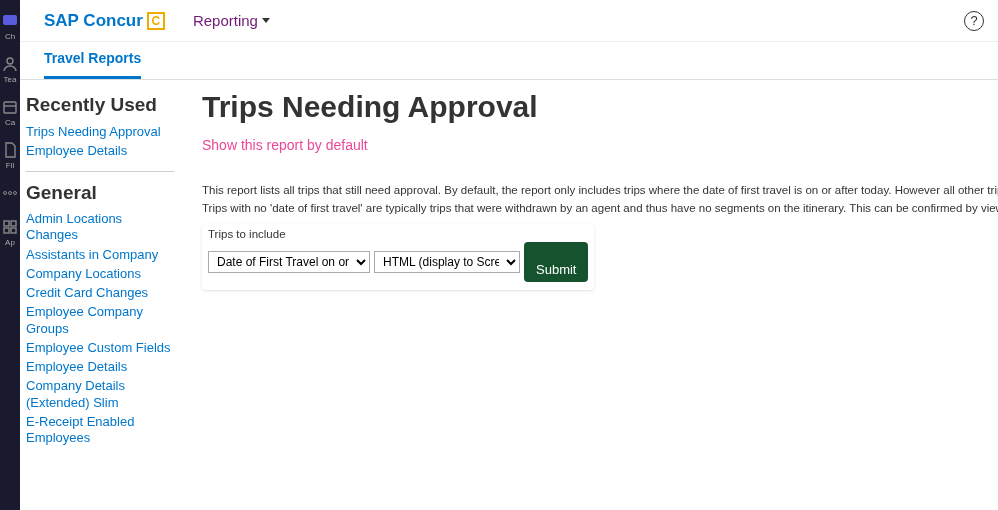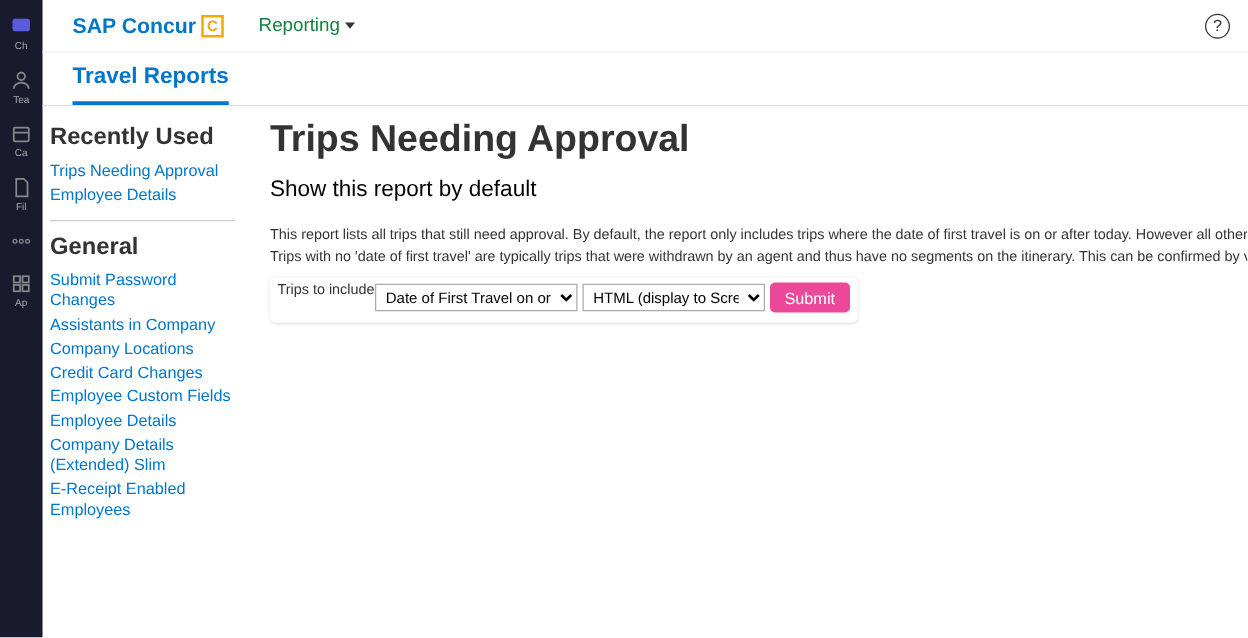--- a/index.html
+++ b/index.html
@@ -6,21 +6,21 @@
     body {
       font-family: -apple-system, BlinkMacSystemFont, "Segoe UI", Arial, sans-serif;
       background: #fff;
       color: #333;
       width: 998px;
       height: 510px;
       overflow: hidden;
       display: flex;
     }
     .left-rail {
-      width: 34px;
+      width: 20px;
       background: #1a1a2e;
       color: #aaa;
       font-size: 8px;
       text-align: center;
       display: flex;
       flex-direction: column;
       padding-top: 4px;
       flex-shrink: 0;
     }
     .rail-item {
@@ -65,21 +65,21 @@
       border:2px solid #f0ab00;
       color:#f0ab00;
       font-weight:700;
       font-size:12px;
       align-items:center; justify-content:center;
       line-height:1;
     }
     .header-menu {
       margin-left: 28px;
       font-size: 15px;
-      color: #15803d;
+      color: #701a75;
       display: flex;
       align-items: center;
       gap: 4px;
       cursor: pointer;
     }
     .spacer { flex: 1; }
     .help-icon {
       width: 20px; height: 20px;
       border: 1.6px solid #333;
       border-radius: 50%;
@@ -89,21 +89,21 @@
       color:#333;
       cursor: pointer;
     }
     .tabs {
       padding: 0 24px;
       border-bottom: 1px solid #ddd;
     }
     .tab {
       display: inline-block;
       padding: 8px 0 10px 0;
-      font-size: 18px;
+      font-size: 14px;
       font-weight: 700;
       color: #0076cb;
       border-bottom: 3px solid #0076cb;
       cursor: pointer;
     }
     .content {
       display: flex;
       flex: 1;
       min-height: 0;
       justify-content: center;
@@ -141,37 +141,38 @@
       min-width: 0;
       overflow: hidden;
     }
     .pane h1 {
       font-size: 30px;
       font-weight: 700;
       color: #333;
       margin-bottom: 12px;
     }
     .default-link {
-      color: #000000;
-      font-size: 18px;
+      color: #ec4899;
+      font-size: 14px;
       text-decoration: none;
       cursor: pointer;
       display: inline-block;
-      margin-bottom: 19px;
+      margin-bottom: 30px;
     }
     .desc {
       font-size: 11.5px;
       color: #333;
       line-height: 1.35;
       white-space: nowrap;
       margin-bottom: 2px;
     }
     .desc-wrap { margin-bottom: 8px; }
     .form-row {
       display: inline-flex;
+      flex-direction: column;
       background: #fff;
       padding: 4px 6px 8px 6px;
       border-radius: 4px;
       box-shadow: 0 1px 3px rgba(0,0,0,0.12);
     }
     .form-label {
       font-size: 11.5px;
       color: #333;
       margin-bottom: 2px;
     }
@@ -183,25 +184,25 @@
     select {
       font-size: 12px;
       padding: 2px 4px;
       border: 1px solid #aaa;
       background: #fff;
       height: 22px;
     }
     .sel-trips { width: 162px; }
     .sel-format { width: 146px; }
     .submit {
-      background: #ec4899;
+      background: #14532d;
       color: #fff;
       border: none;
       border-radius: 4px;
-      padding: 4px 12px;
+      padding: 20px 12px;
       font-size: 13px;
       cursor: pointer;
       height: 24px;
     }
     .caret-down {
       display:inline-block;
       width:0;height:0;
       border-left:4px solid transparent;
       border-right:4px solid transparent;
       border-top:5px solid #333;
@@ -274,24 +275,25 @@
     <span class="tab">Travel Reports</span>
   </div>
 
   <div class="content">
     <div class="sidebar">
       <h2>Recently Used</h2>
       <a class="side-link">Trips Needing Approval</a>
       <a class="side-link">Employee Details</a>
       <hr>
       <h2>General</h2>
-      <a class="side-link">Submit Password Changes</a>
+      <a class="side-link">Admin Locations Changes</a>
       <a class="side-link">Assistants in Company</a>
       <a class="side-link">Company Locations</a>
       <a class="side-link">Credit Card Changes</a>
+      <a class="side-link">Employee Company Groups</a>
       <a class="side-link">Employee Custom Fields</a>
       <a class="side-link">Employee Details</a>
       <a class="side-link">Company Details (Extended) Slim</a>
       <a class="side-link">E-Receipt Enabled Employees</a>
 
     </div>
 
     <div class="pane">
       <h1>Trips Needing Approval</h1>
       <a class="default-link">Show this report by default</a>

